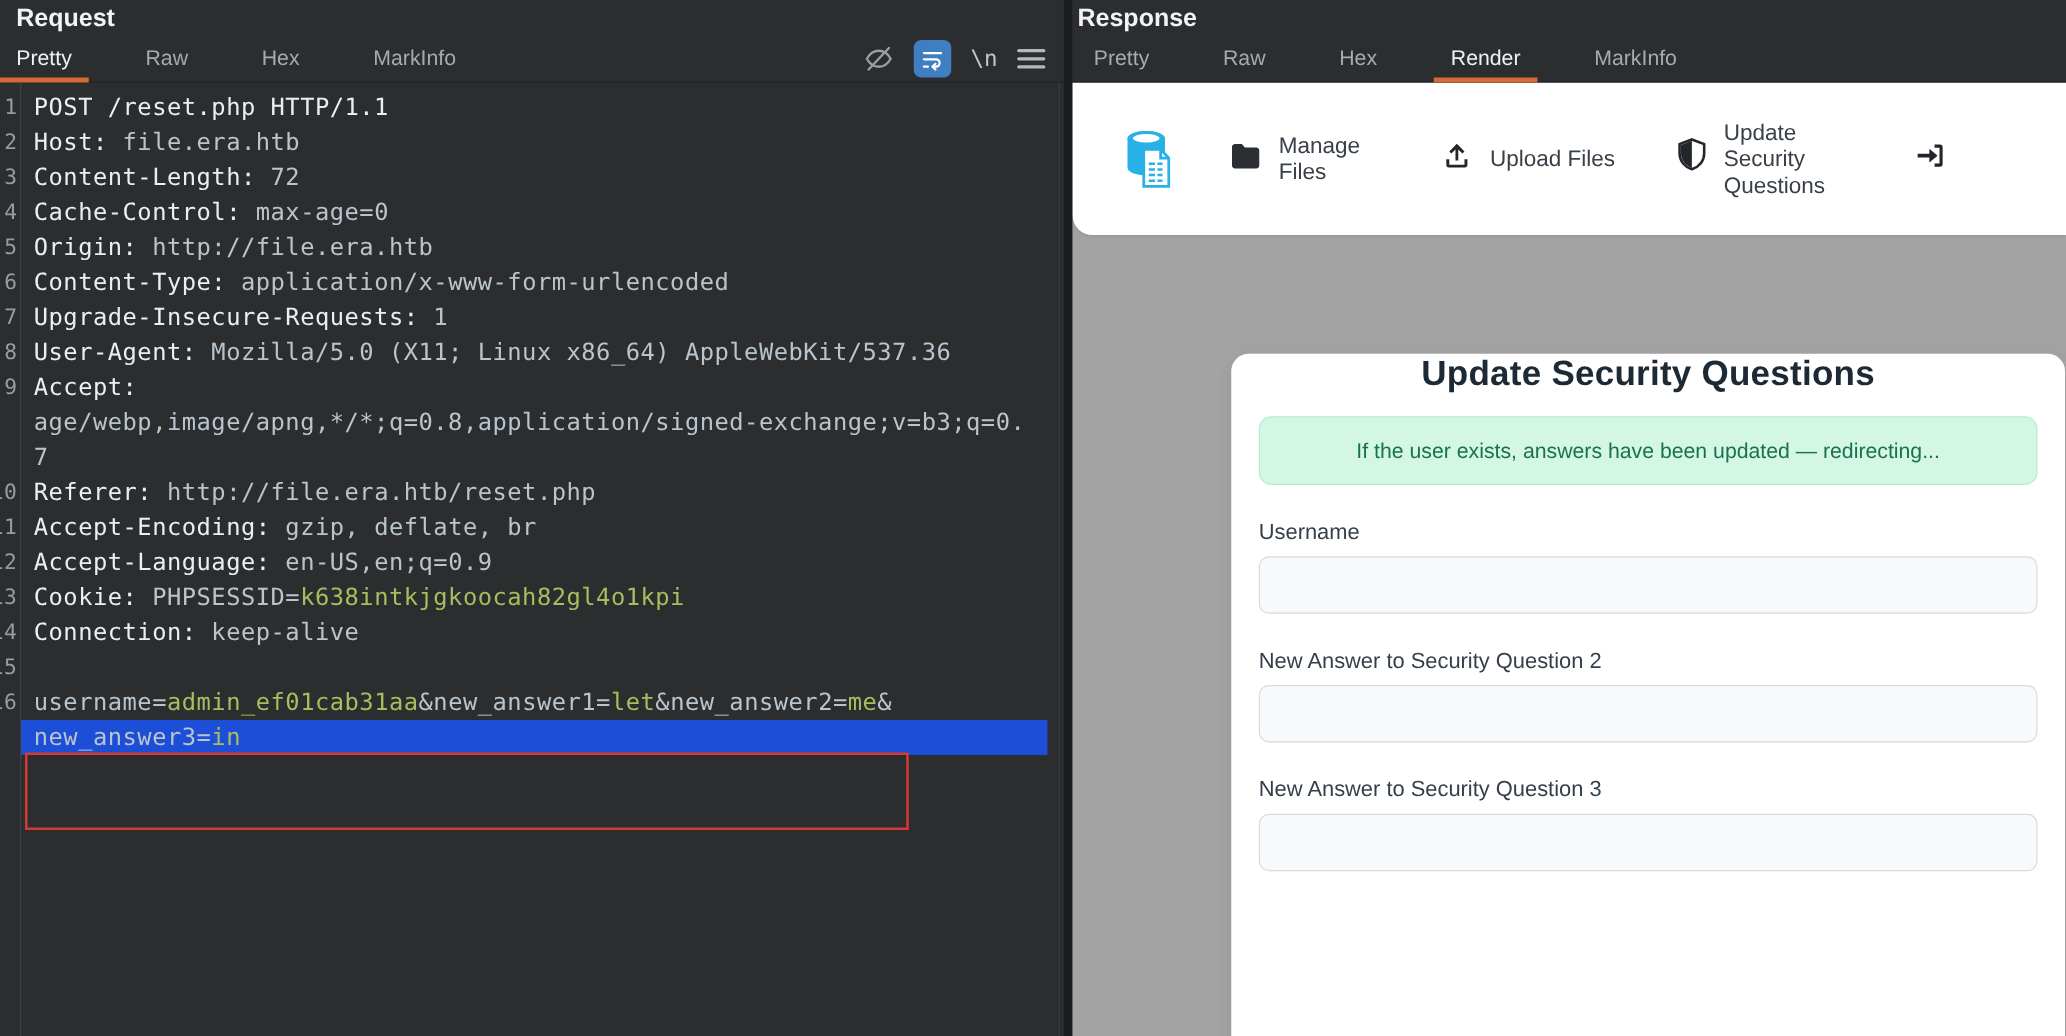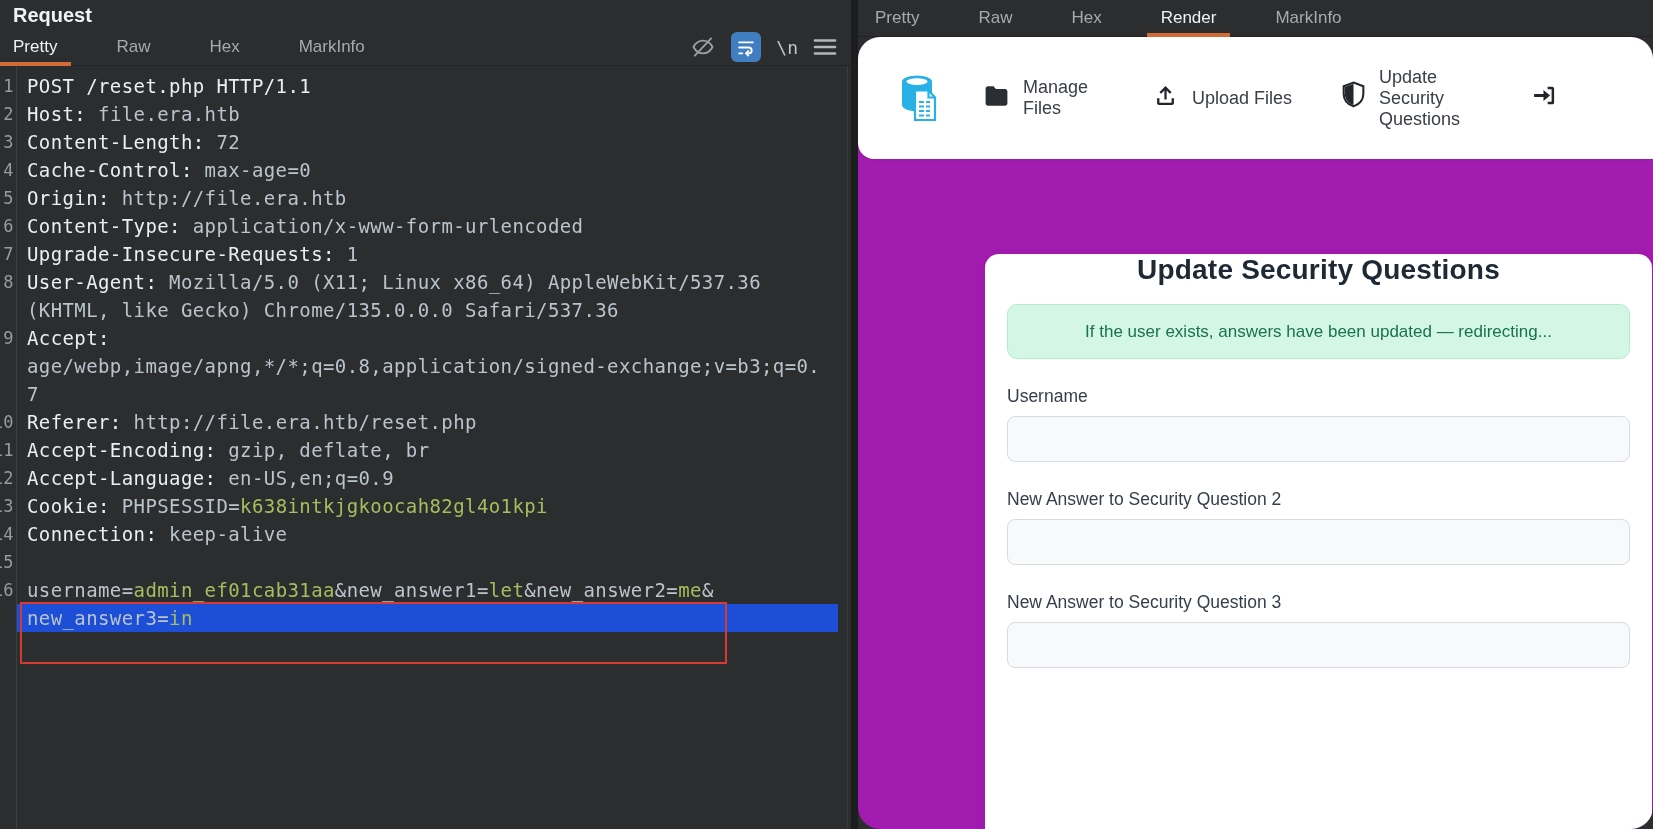--- a/index.html
+++ b/index.html
@@ -42,21 +42,21 @@
   .code-line { width:822px; flex:none; padding-left:11px; overflow:hidden; }
   .row.selected .code-line { background:#1d4ed8; }
   .h { color:#eceff1; }
   .t { color:#b9c4cd; }
   .g { color:var(--green,#a8bd5f); }
   .dotted { border-bottom:1px dotted #97a0a6; padding-bottom:3px; }
   .red-box { position:absolute; left:20px; top:536px; width:707px; height:62px;
     border:2px solid var(--hlred,#d63a32); pointer-events:none; }
 
   
-  .render-view { flex:1; background:#a21caf; overflow:hidden; display:flex; flex-direction:column;border-radius:22px; }
+  .render-view { flex:1; background:#a3a3a3; overflow:hidden; display:flex; flex-direction:column; }
   .site-nav { height:122px; flex:none; background:#fff; border-bottom-left-radius:16px;
     display:flex; align-items:center; padding:0 0 0 37px; box-shadow:0 1px 3px rgba(0,0,0,.06); }
   .brand { margin-right:42px; flex:none; display:flex; align-items:center; cursor:pointer; }
   .nav-items { flex:1; display:flex; justify-content:space-between; align-items:center; padding-right:95px; }
   .nav-item { display:flex; align-items:center; gap:13px; font-size:18px; color:#3a4048; cursor:pointer; line-height:21px; }
   .nav-item .nav-label { display:inline-block; }
   .nav-item:nth-child(1) .nav-label { max-width:80px; }
   .nav-item:nth-child(3) .nav-label { max-width:102px; }
   .nav-item.logout-item { gap:0; }
 
@@ -114,39 +114,39 @@
     <div class="editor" id="req-editor">
 
     <div class="row"><div class="gut">1</div><div class="code-line"><span class="h">POST /reset.php HTTP/1.1</span></div></div>
         <div class="row"><div class="gut">2</div><div class="code-line"><span class="h">Host:</span><span class="t"> file.era.htb</span></div></div>
         <div class="row"><div class="gut">3</div><div class="code-line"><span class="h">Content-Length:</span><span class="t"> 72</span></div></div>
         <div class="row"><div class="gut">4</div><div class="code-line"><span class="h">Cache-Control:</span><span class="t"> max-age=0</span></div></div>
         <div class="row"><div class="gut">5</div><div class="code-line"><span class="h">Origin:</span><span class="t"> http://file.era.htb</span></div></div>
         <div class="row"><div class="gut">6</div><div class="code-line"><span class="h">Content-Type:</span><span class="t"> application/x-www-form-urlencoded</span></div></div>
         <div class="row"><div class="gut">7</div><div class="code-line"><span class="h">Upgrade-Insecure-Requests:</span><span class="t"> 1</span></div></div>
         <div class="row"><div class="gut">8</div><div class="code-line"><span class="h">User-Agent:</span><span class="t"> Mozilla/5.0 (X11; Linux x86_64) AppleWebKit/537.36</span></div></div>
-        <div class="row"><div class="gut"></div><div class="code-line"><span class="t">(KHTML, like Gecko) Chrome/135.0.0.0 Safari/537.36</span></div></div>
         <div class="row"><div class="gut">9</div><div class="code-line"><span class="h">Accept:</span></div></div>
         <div class="row"><div class="gut"></div><div class="code-line"><span class="t">age/webp,image/apng,*/*;q=0.8,application/signed-exchange;v=b3;q=0.</span></div></div>
         <div class="row"><div class="gut"></div><div class="code-line"><span class="t">7</span></div></div>
         <div class="row"><div class="gut">10</div><div class="code-line"><span class="h">Referer:</span><span class="t"> http://file.era.htb/reset.php</span></div></div>
         <div class="row"><div class="gut">11</div><div class="code-line"><span class="h">Accept-Encoding:</span><span class="t"> gzip, deflate, br</span></div></div>
         <div class="row"><div class="gut">12</div><div class="code-line"><span class="h">Accept-Language:</span><span class="t"> en-US,en;q=0.9</span></div></div>
         <div class="row"><div class="gut">13</div><div class="code-line"><span class="h">Cookie:</span><span class="t"> PHPSESSID=</span><span class="g">k638intkjgkoocah82gl4o1kpi</span></div></div>
         <div class="row"><div class="gut">14</div><div class="code-line"><span class="dotted"><span class="h">Connection:</span><span class="t"> keep-alive</span></span></div></div>
         <div class="row"><div class="gut">15</div><div class="code-line"></div></div>
         <div class="row"><div class="gut">16</div><div class="code-line"><span class="t">username=</span><span class="g">admin_ef01cab31aa</span><span class="t">&amp;new_answer1=</span><span class="g">let</span><span class="t">&amp;new_answer2=</span><span class="g">me</span><span class="t">&amp;</span></div></div>
         <div class="row selected"><div class="gut"></div><div class="code-line"><span class="t">new_answer3=</span><span class="g">in</span></div></div>
         <div class="red-box"></div>
       </div>
   </section>
 
   <div class="splitter"></div>
 
   <section class="panel response-panel">
+    <div class="panel-title">Response</div>
     <div class="tabbar">
       <div class="tabs" id="resp-tabs">
           <div class="tab">Pretty</div>
           <div class="tab">Raw</div>
           <div class="tab">Hex</div>
           <div class="tab active">Render</div>
           <div class="tab">MarkInfo</div>
         </div>
     </div>
 

